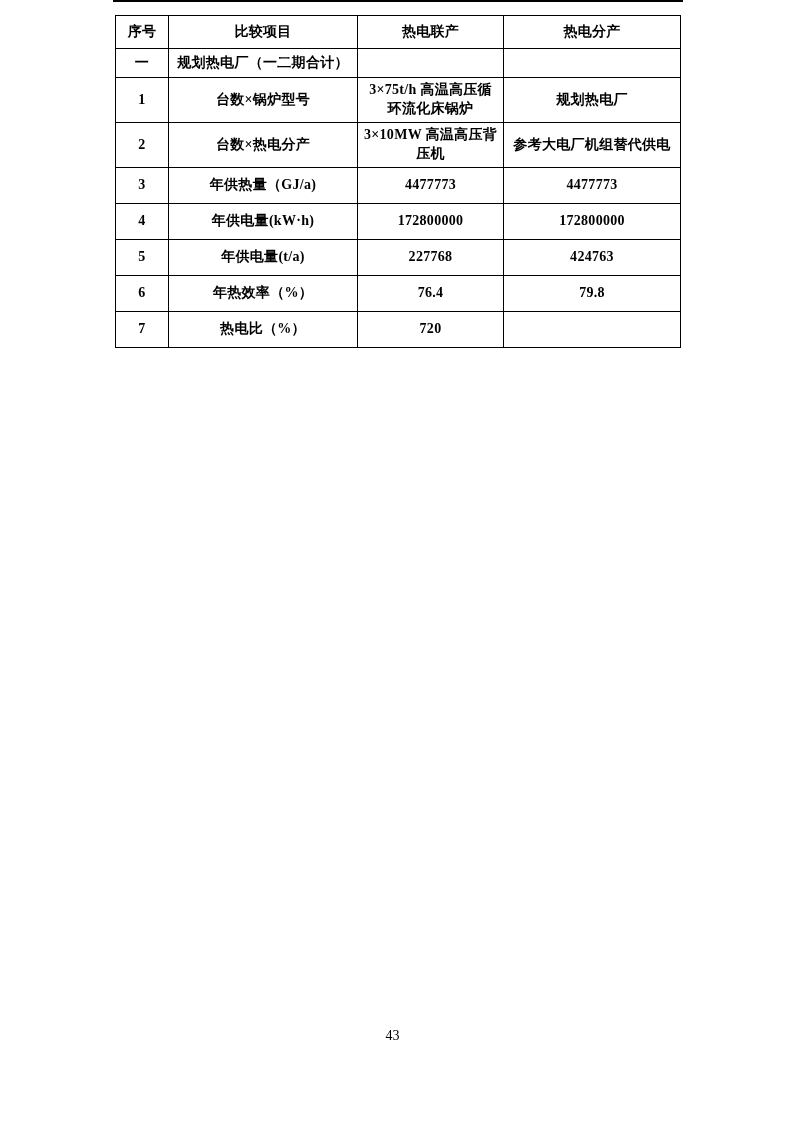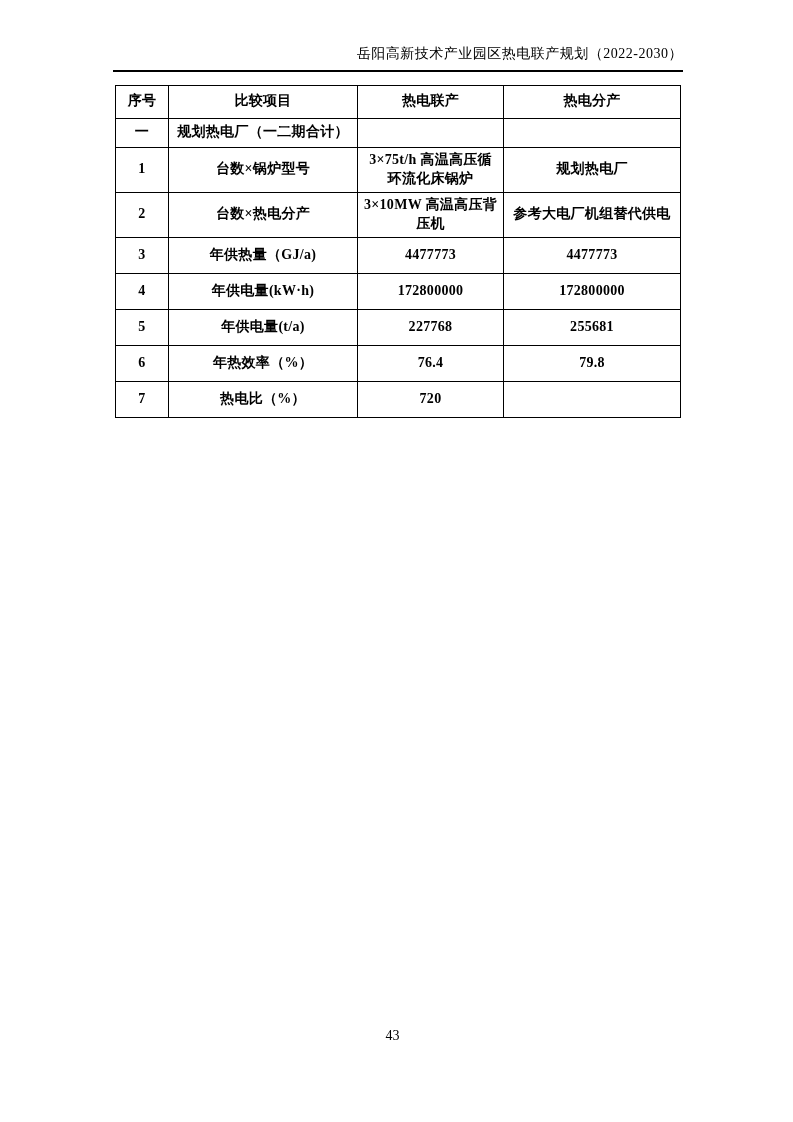--- a/index.html
+++ b/index.html
@@ -73,21 +73,20 @@
     width: 785px;
     text-align: center;
     font-size: 14px;
   }
 </style>
 </head>
 <body>
 
 <div class="content">
 
-  <div class="doc-header">岳阳高新技术产业园区热电联产规划（2022-2030）</div>
   <div class="header-rule"></div>
 
 
   <table class="cmp">
     <colgroup>
       <col style="width:53px">
       <col style="width:189px">
       <col style="width:146px">
       <col style="width:177px">
     </colgroup>
@@ -127,21 +126,21 @@
       <tr class="row-std">
         <td>4</td>
         <td class="item-cell">年供电量(kW·h)</td>
         <td>172800000</td>
         <td>172800000</td>
       </tr>
       <tr class="row-std">
         <td>5</td>
         <td class="item-cell">年供电量(t/a)</td>
         <td>227768</td>
-        <td>255681</td>
+        <td>424763</td>
       </tr>
       <tr class="row-std">
         <td>6</td>
         <td class="item-cell">年热效率（%）</td>
         <td>76.4</td>
         <td>79.8</td>
       </tr>
       <tr class="row-std">
         <td>7</td>
         <td class="item-cell">热电比（%）</td>

